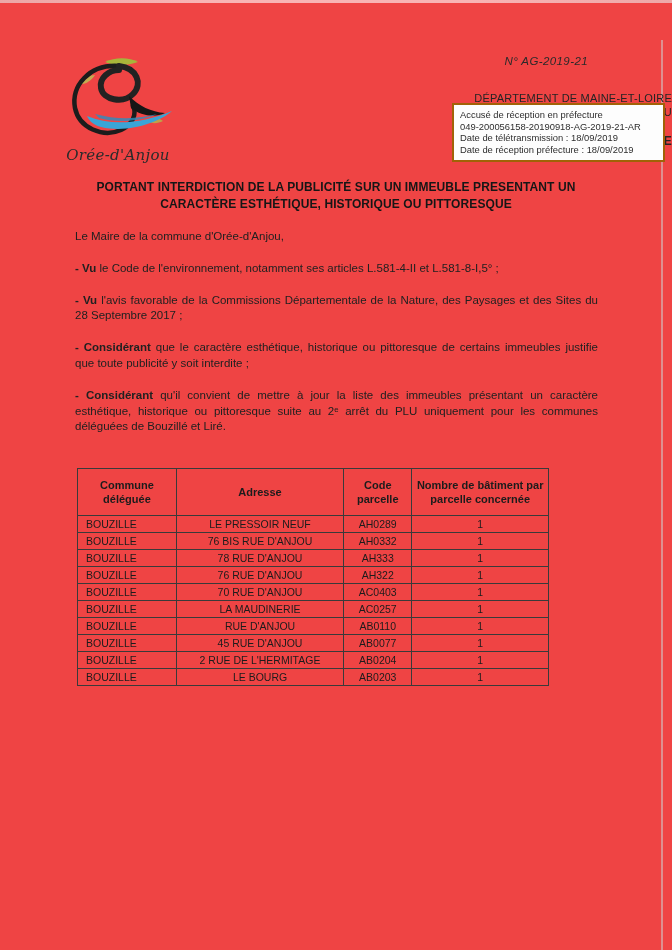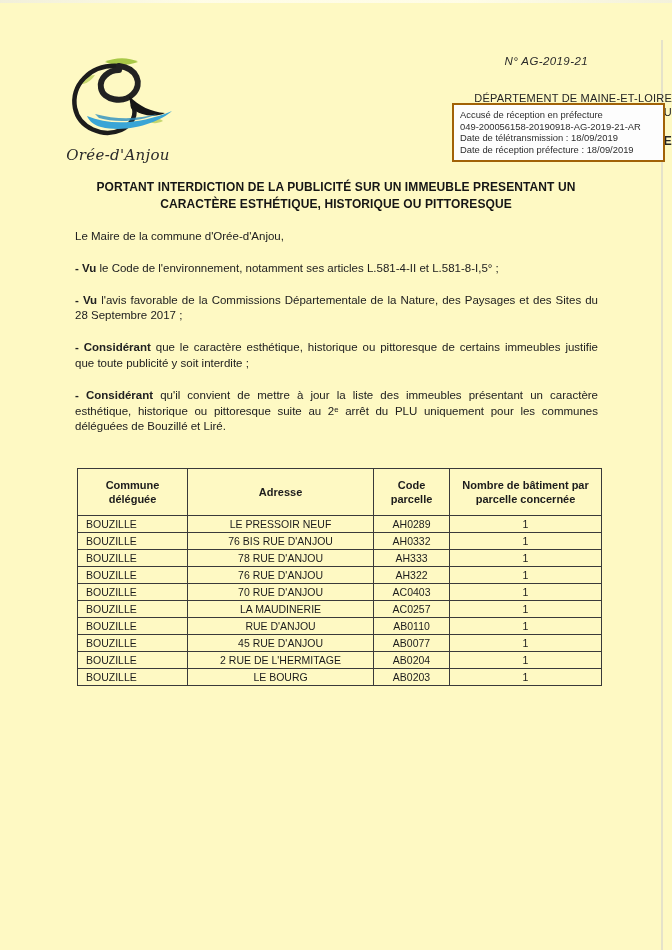--- a/index.html
+++ b/index.html
@@ -1,18 +1,18 @@
 <!DOCTYPE html>
 <html><head>
 <meta charset="utf-8">
 <style>
   html,body { margin:0; padding:0; background:#ffffff; }
   .page {
     position:relative; width:672px; height:950px; margin:0 auto;
-    background:#fef9c3; overflow:hidden;
+    background:#ef4444; overflow:hidden;
     font-family:"Liberation Sans", sans-serif; color:#1f1f1f;
   }
   
   .scan-edge-right {
     position:absolute; top:40px; bottom:0; right:9px; width:2px;
     background:#cfcfcf; opacity:.55;
   }
   .scan-smudge-top {
     position:absolute; top:0; left:0; right:0; height:3px;
     background:linear-gradient(90deg,#e9e9e9, #ffffff 30%, #ffffff 70%, #ececec);
@@ -53,21 +53,21 @@
     font-size:11.5px; line-height:15.8px; text-align:justify; color:#212121;
   }
   .body-text p { margin:0 0 16px 0; }
   .arrete-heading {
     text-align:center; font-weight:bold; letter-spacing:.6px;
     margin:33px 0 0 0; font-size:11.8px; color:#161616;
   }
   .article-line { margin-top:28px !important; }
 
   table.parcels {
-    margin:33px 0 0 2px; border-collapse:collapse; width:525px;
+    margin:33px 0 0 2px; border-collapse:collapse; width:472px;
     font-size:10.5px; color:#1c1c1c; table-layout:fixed;
   }
   table.parcels th, table.parcels td { border:1px solid #3a3a3a; }
   table.parcels th {
     font-weight:bold; font-size:11px; line-height:14px;
     padding:9px 3px; text-align:center; vertical-align:middle;
   }
   table.parcels td {
     padding:1px 4px; height:14px; text-align:center; vertical-align:middle;
     line-height:13px;

